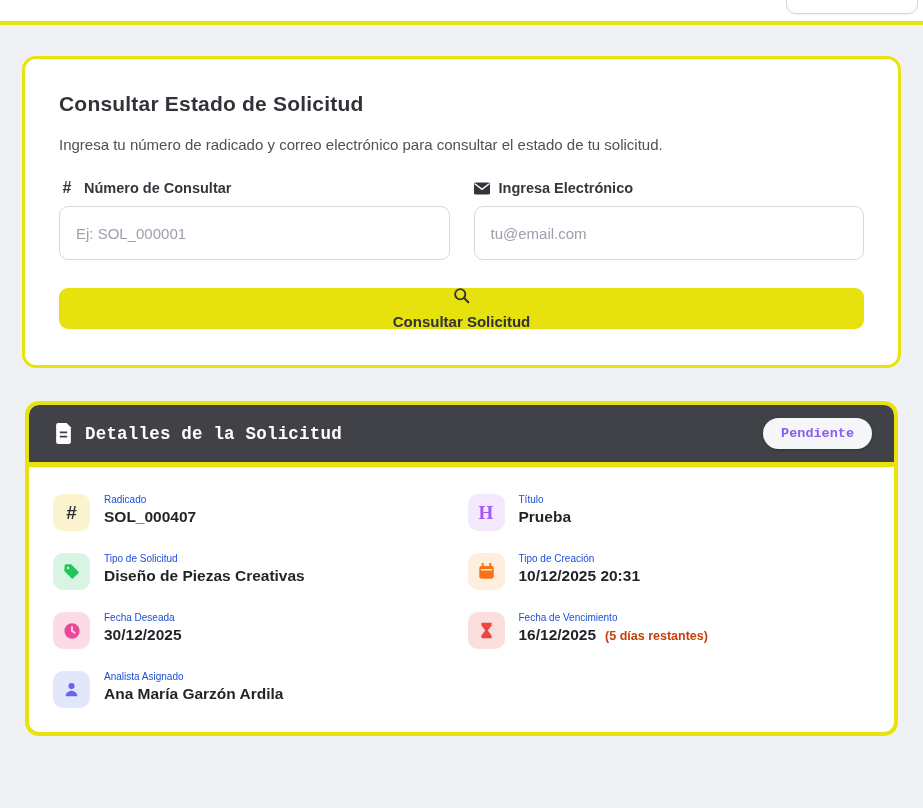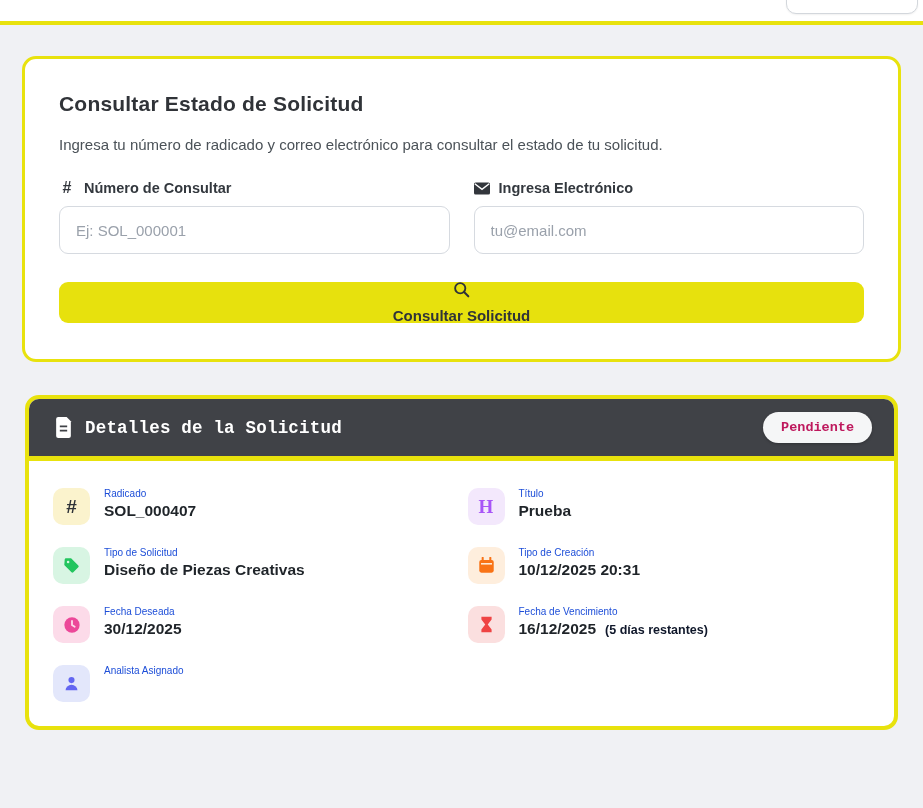--- a/index.html
+++ b/index.html
@@ -52,21 +52,21 @@
     column-gap:24px;
     margin-bottom:28px;
   }
   .field-label {
     display:flex; align-items:center; gap:9px;
     font-size:14.5px; font-weight:700; color:#33383e;
     margin-bottom:10px;
   }
   .field-label .lbl-ico { width:16px; height:16px; display:inline-flex; align-items:center; justify-content:center; color:#32363c; font-weight:700; font-size:16px; }
   .text-input {
-    width:100%; height:48px;
+    width:100%; height:54px;
     border:1px solid #d6dae0;
     border-radius:9px;
     padding:0 16px;
     font-size:15px;
     font-family:"Liberation Sans", sans-serif;
     color:#2f3338;
     background:#fff;
     outline:none;
   }
   .text-input::placeholder { color:#9aa1ab; }
@@ -93,21 +93,21 @@
     background:#404247;
     border-bottom:5px solid #e8e20d;
     padding:0 22px 0 26px;
     height:62px;
     display:flex; align-items:center; justify-content:space-between;font-family:Liberation Mono, monospace;
   }
   .details-header .dh-left { display:flex; align-items:center; gap:13px; }
   .details-header h2 { font-size:17.5px; font-weight:700; color:#ffffff; letter-spacing:.2px; }
   .status-badge {
     background:#f5f6f7;
-    color:#be185d;
+    color:#8b5cf6;
     font-size:13.5px; font-weight:700;
     padding:8px 18px;
     border-radius:9999px;
     box-shadow:0 1px 3px rgba(0,0,0,.25);
     cursor:default;
     text-align:right;
   }
   .details-body {
     padding:27px 24px 24px 24px;
     display:grid;
@@ -124,21 +124,21 @@
   }
   .ib-hash      { background:#fbf3cd; color:#2f3338; font-size:19px; }
   .ib-title     { background:#f3e8fc; color:#a855f7; font-family:"Liberation Serif", serif; font-size:19px; }
   .ib-tag       { background:#d8f5e3; }
   .ib-calendar  { background:#feeedd; }
   .ib-clock     { background:#fcdbe9; }
   .ib-hourglass { background:#fbdfdf; }
   .ib-user      { background:#e3e7fb; }
   .detail-text .dt-label { font-size:10px; color:#1d4ed8; margin-bottom:3px; }
   .detail-text .dt-value { font-size:15.5px; font-weight:700; color:#1f2429; }
-  .dt-note { font-size:12.5px; font-weight:700; color:#0f172a; margin-left:9px; }
+  .dt-note { font-size:12.5px; font-weight:700; color:#c2410c; margin-left:9px; }
   svg { display:block; }
 </style>
 </head>
 <body>
 
 <header class="topbar">
   <div class="topbar-button"></div>
 </header>
 
 <main class="page">
@@ -269,18 +269,19 @@
 
       <div class="detail-item">
         <div class="icon-box ib-user">
           <svg width="17" height="17" viewBox="0 0 20 20">
             <circle cx="10" cy="6" r="3.6" fill="#6366f1"></circle>
             <path d="M3 18 a7 6.5 0 0 1 14 0 z" fill="#6366f1"></path>
           </svg>
         </div>
         <div class="detail-text">
           <div class="dt-label">Analista Asignado</div>
+          <div class="dt-value">Ana María Garzón Ardila</div>
         </div>
       </div>
 
     </div>
   </section>
 </main>
 
 </body></html>

